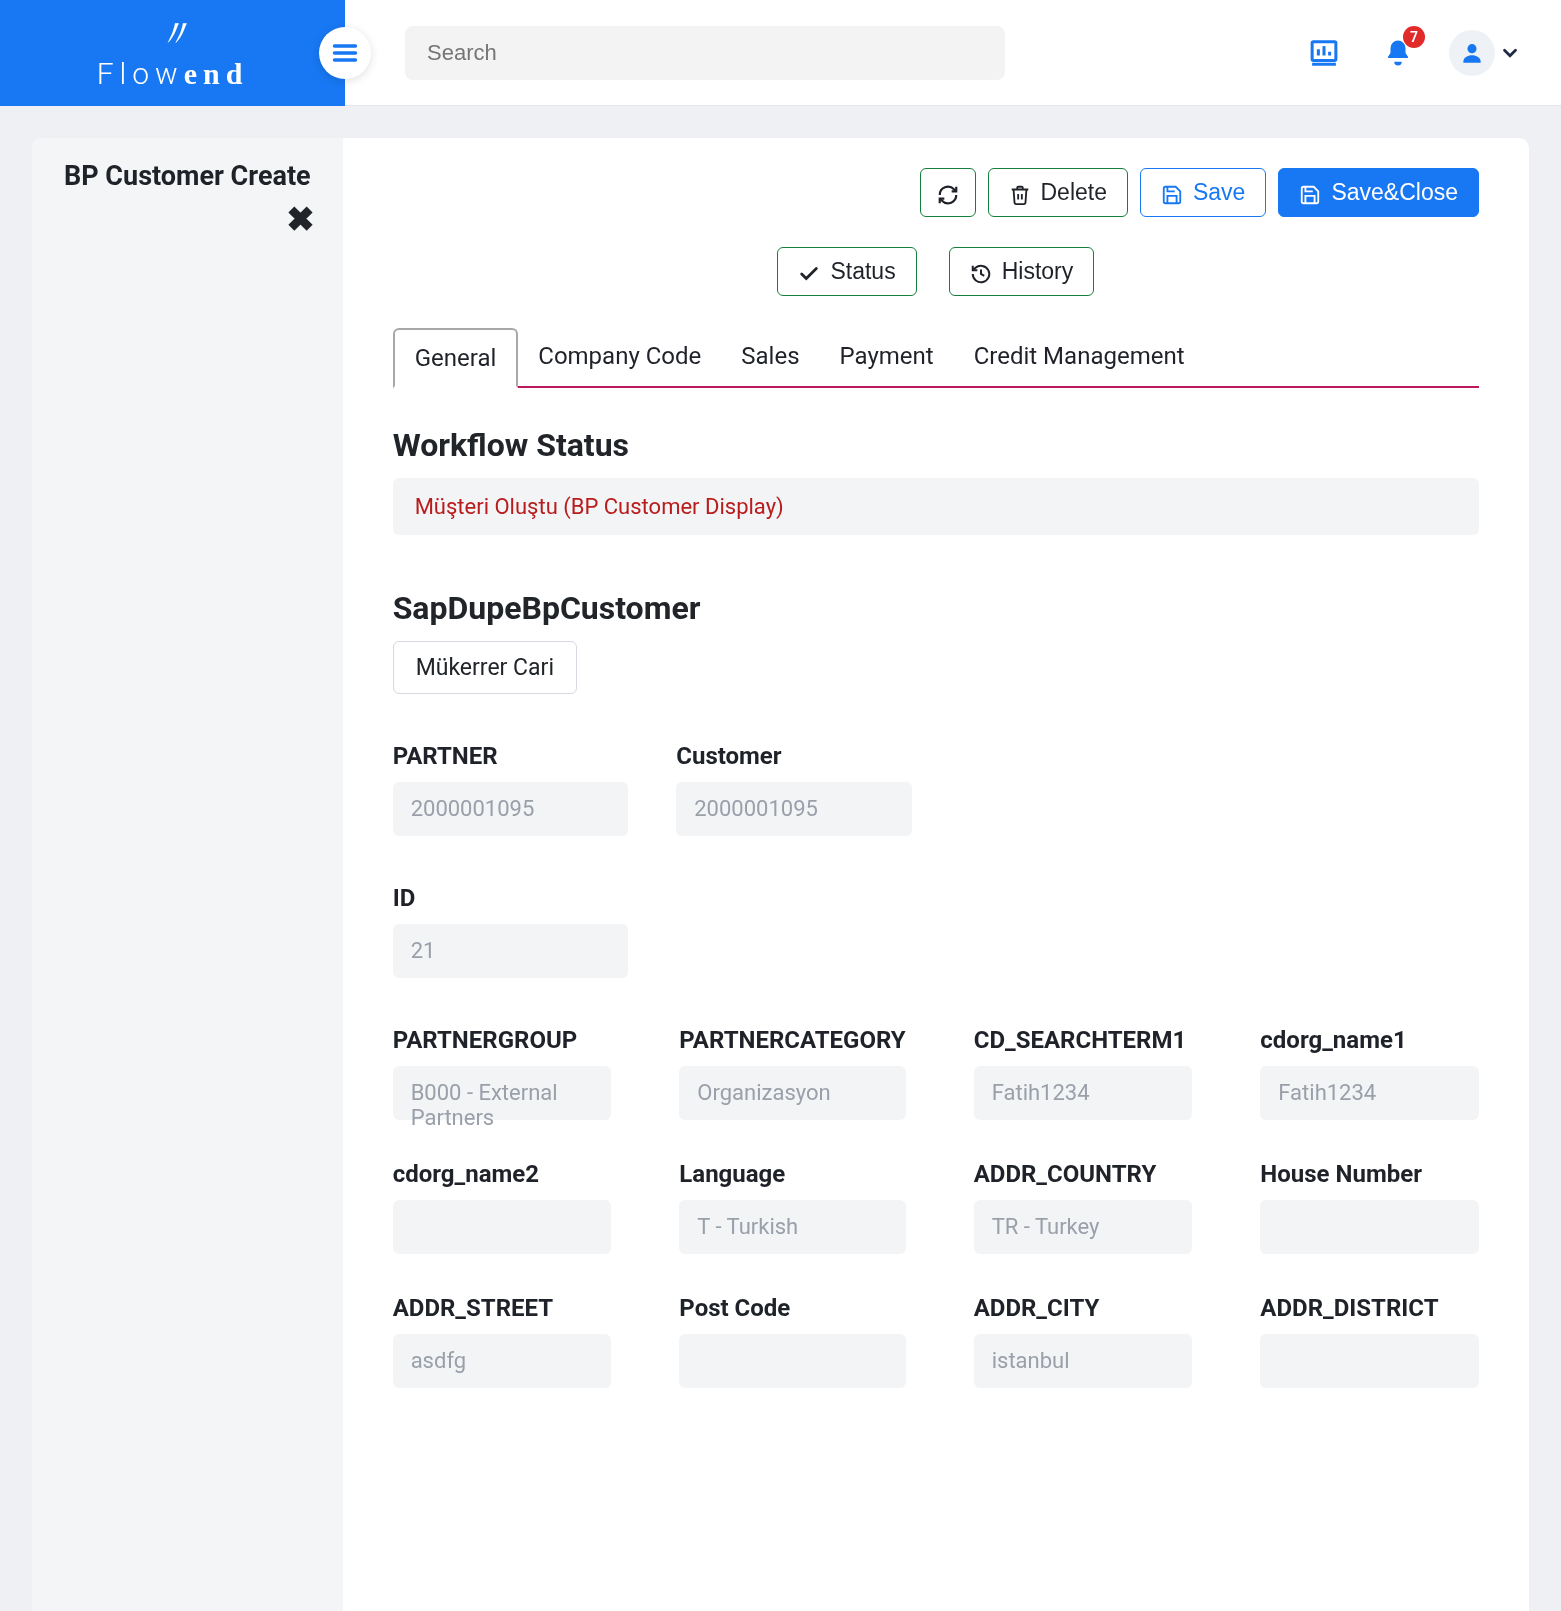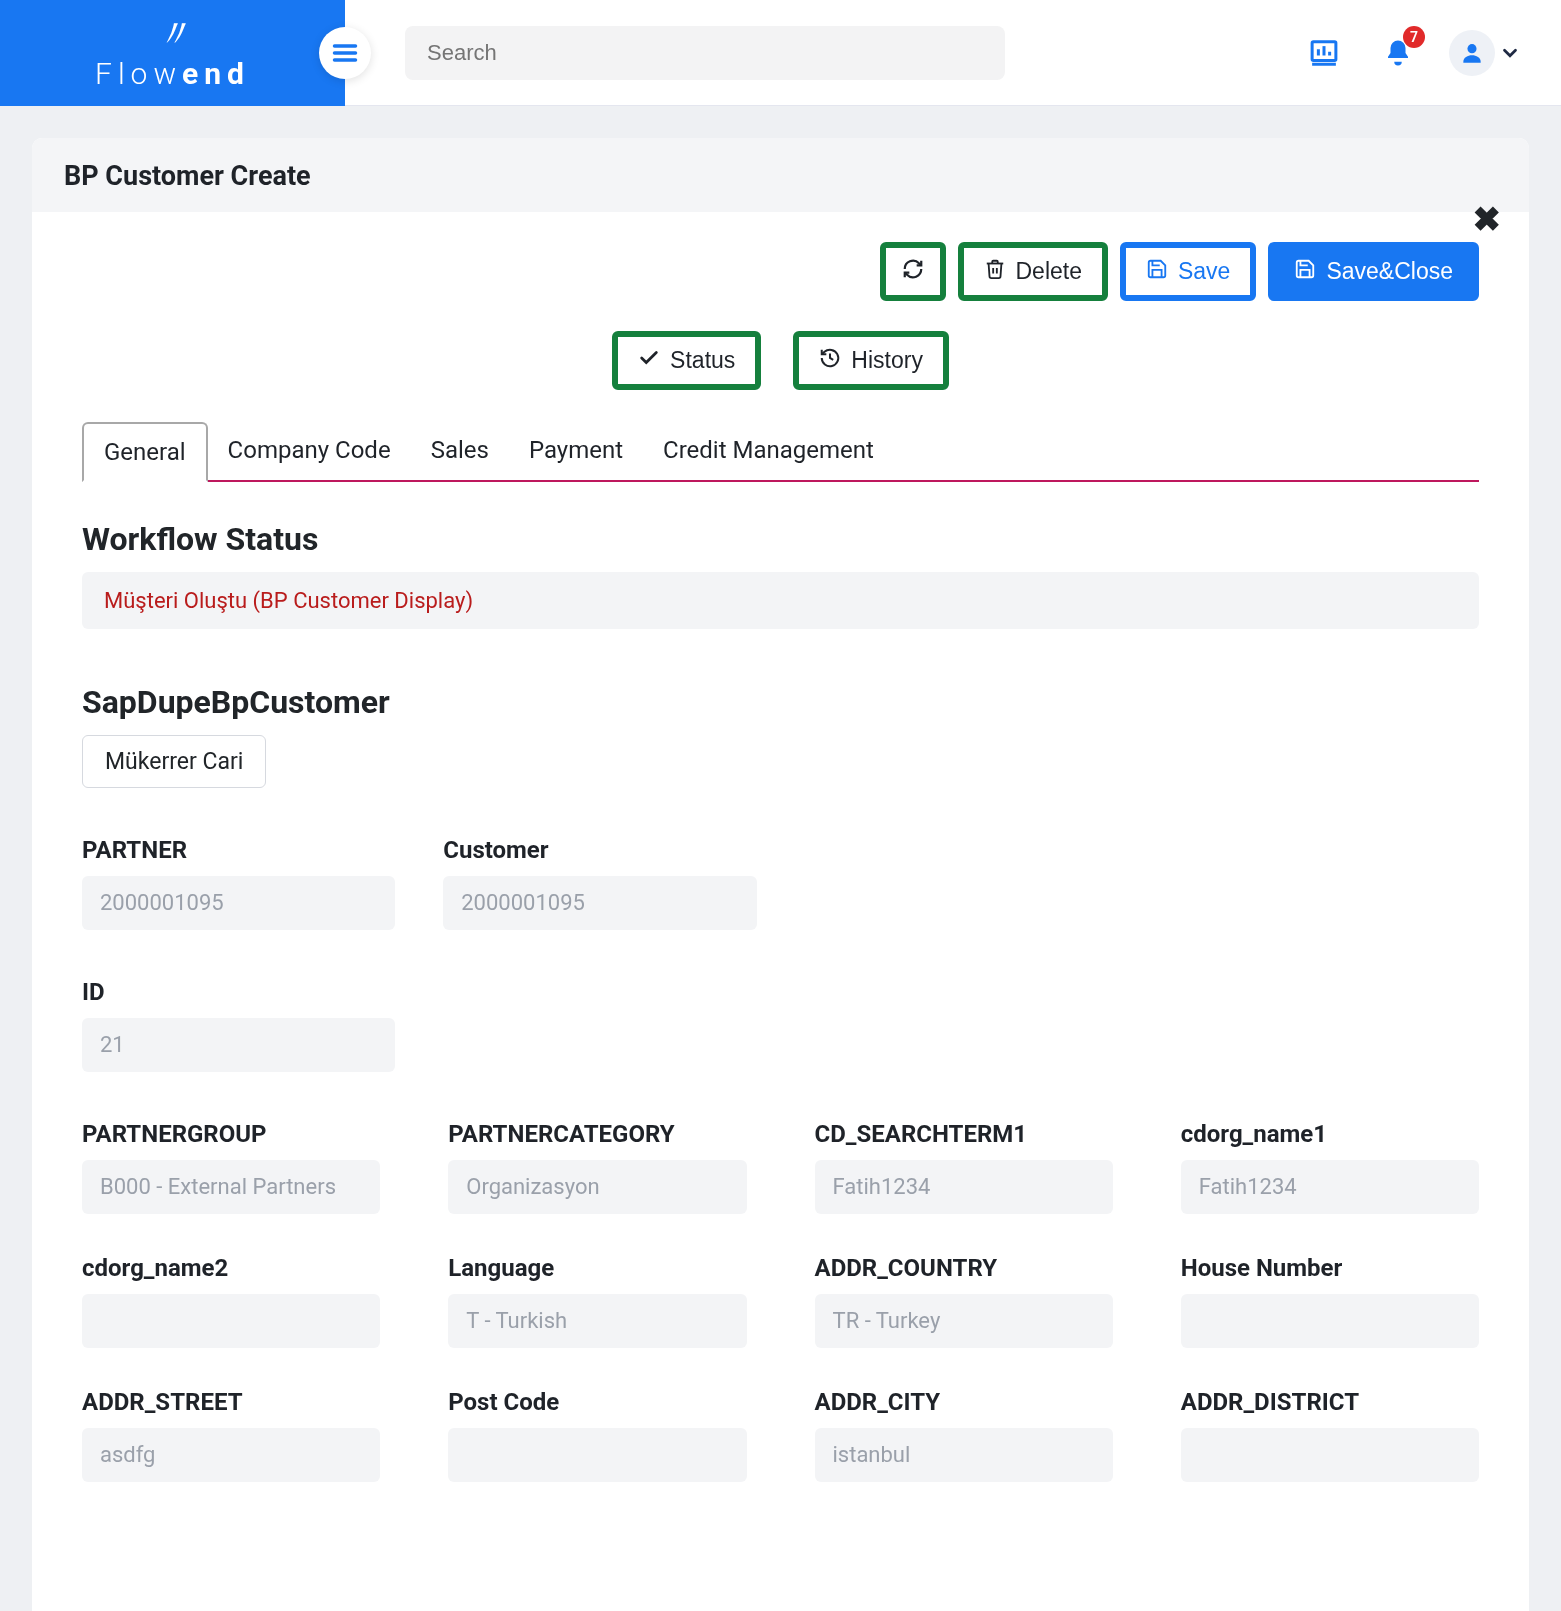--- a/index.html
+++ b/index.html
@@ -4,51 +4,51 @@
 <style>
   * { box-sizing: border-box; margin: 0; padding: 0; }
   html, body { width: 1561px; height: 1611px; font-family: -apple-system, BlinkMacSystemFont, "Segoe UI", Roboto, "Helvetica Neue", Arial, sans-serif; background: #fff; color: #212529; }
   
   
   .top-header { display: flex; align-items: center; height: 106px; border-bottom: 1px solid #e4e6ef; }
   .logo-block { width: 345px; height: 106px; background: #1877f2; display: flex; align-items: center; justify-content: center; position: relative; }
   .logo-wrap { display: flex; flex-direction: column; align-items: center; color: #fff; }
   .logo-icon { font-size: 40px; line-height: 1; transform: skewX(-12deg); font-weight: 300; letter-spacing: -8px; }
   .logo-text { font-size: 30px; letter-spacing: 6px; font-weight: 300; margin-top: 2px; }
-  .logo-text b { font-weight: 700; }
+  .logo-text b { font-weight: 700; font-family: Liberation Serif, serif; }
   .menu-toggle { position: absolute; right: -26px; top: 50%; transform: translateY(-50%); width: 52px; height: 52px; background: #fff; border-radius: 50%; display: flex; align-items: center; justify-content: center; box-shadow: 0 2px 10px rgba(0,0,0,.12); cursor: pointer; }
   .menu-toggle svg { width: 28px; height: 28px; stroke: #1877f2; }
   
   .header-right { flex: 1; display: flex; align-items: center; padding-left: 60px; padding-right: 40px; height: 100%; }
   .search-box { flex: 0 0 600px; background: #f3f3f4; border-radius: 8px; height: 54px; display: flex; align-items: center; padding: 0 22px; }
   .search-box input { border: none; background: transparent; font-size: 22px; color: #6c757d; outline: none; width: 100%; }
   .header-icons { margin-left: auto; display: flex; align-items: center; gap: 28px; }
   .hi { width: 46px; height: 46px; display: flex; align-items: center; justify-content: center; border-radius: 50%; position: relative; }
   .hi.plain svg { width: 30px; height: 30px; }
   .hi.circle { background: #eef1f6; }
   .hi.circle svg { width: 26px; height: 26px; }
   .badge { position: absolute; top: -4px; right: -4px; background: #e12a2a; color: #fff; border-radius: 50%; min-width: 22px; height: 22px; display: flex; align-items: center; justify-content: center; font-size: 14px; font-weight: 600; padding: 0 4px; }
   .user-cluster { display: flex; align-items: center; gap: 4px; }
   .chev { width: 22px; height: 22px; }
   
   
   .page-wrap { background: #eef0f3; padding: 32px 32px 0 32px; height: calc(1611px - 106px); }
-  .card { background: #fff; border-radius: 10px 10px 0 0; height: 100%; overflow: hidden; display: flex; flex-direction: column; }
+  .card { background: #fff; border-radius: 10px 10px 0 0; height: 100%; overflow: hidden; display: flex; }
   .card-header { background: #f4f5f7; padding: 22px 32px 20px 32px; position: relative; }
   .card-title { font-size: 27px; font-weight: 700; color: #1f2329; }
   .breadcrumb { font-size: 22px; color: #6b7280; margin-top: 6px; }
   .breadcrumb .sep { margin: 0 8px; }
   .close-x { position: absolute; right: 28px; top: 64px; font-size: 34px; font-weight: 900; cursor: pointer; line-height: 1; }
   
   .content-scroll { flex: 1; overflow-y: scroll; padding: 30px 50px 40px 50px; position: relative; }
   .content-scroll::-webkit-scrollbar { width: 20px; background: #f2f2f2; }
   .content-scroll::-webkit-scrollbar-thumb { background: #c6c6c6; border-radius: 2px; }
   
   .action-row { display: flex; justify-content: flex-end; gap: 12px; }
-  .btn { display: inline-flex; align-items: flex-start; gap: 10px; border: 6px solid #15803d; background: #fff; border-radius: 6px; padding: 10px 20px; font-size: 23px; cursor: pointer; color: #1f2329; }
+  .btn { display: inline-flex; align-items: flex-end; gap: 10px; border: 1px solid #15803d; background: #fff; border-radius: 6px; padding: 10px 20px; font-size: 23px; cursor: pointer; color: #1f2329; }
   .btn.icon-only { padding: 10px 16px; }
   .btn.outline-primary { border-color: #1877f2; color: #1877f2; }
   .btn.primary { background: #1877f2; border-color: #1877f2; color: #fff; }
   .btn svg { width: 22px; height: 22px; }
   
   .secondary-row { display: flex; justify-content: center; gap: 32px; margin-top: 30px; }
   
   .tabs { display: flex; border-bottom: 2px solid #be185d; margin-top: 30px; }
   .tab { padding: 14px 20px; font-size: 24px; color: #1f2329; cursor: pointer; position: relative; top: 2px; }
   .tab.active { border: 2px solid #a8a8a8; border-bottom: 2px solid #fff; border-radius: 6px 6px 0 0; background: #fff; }

